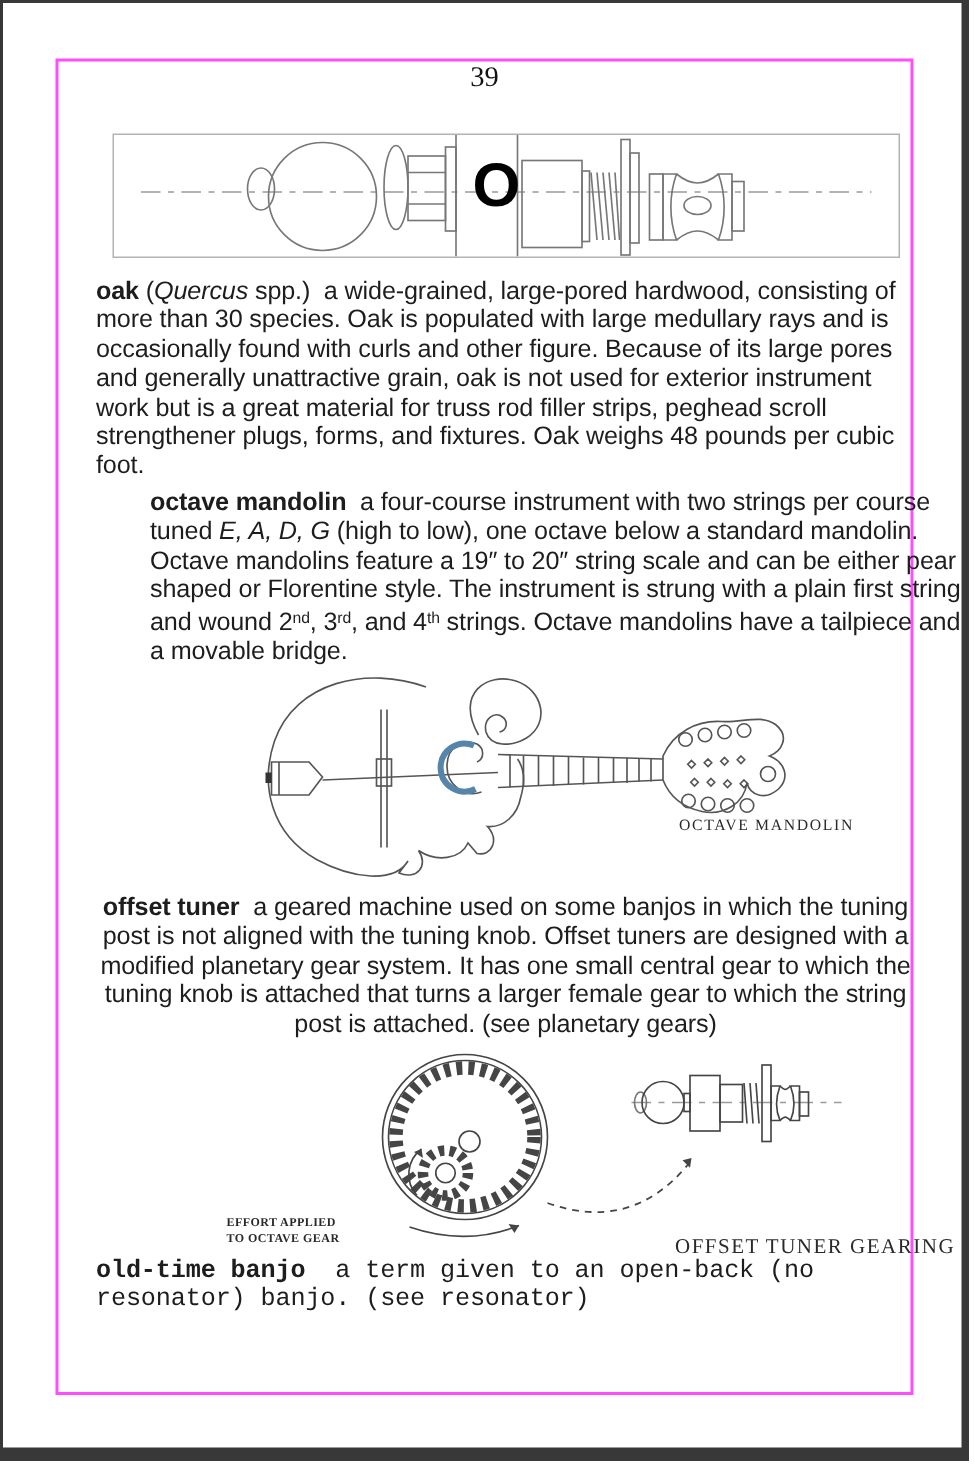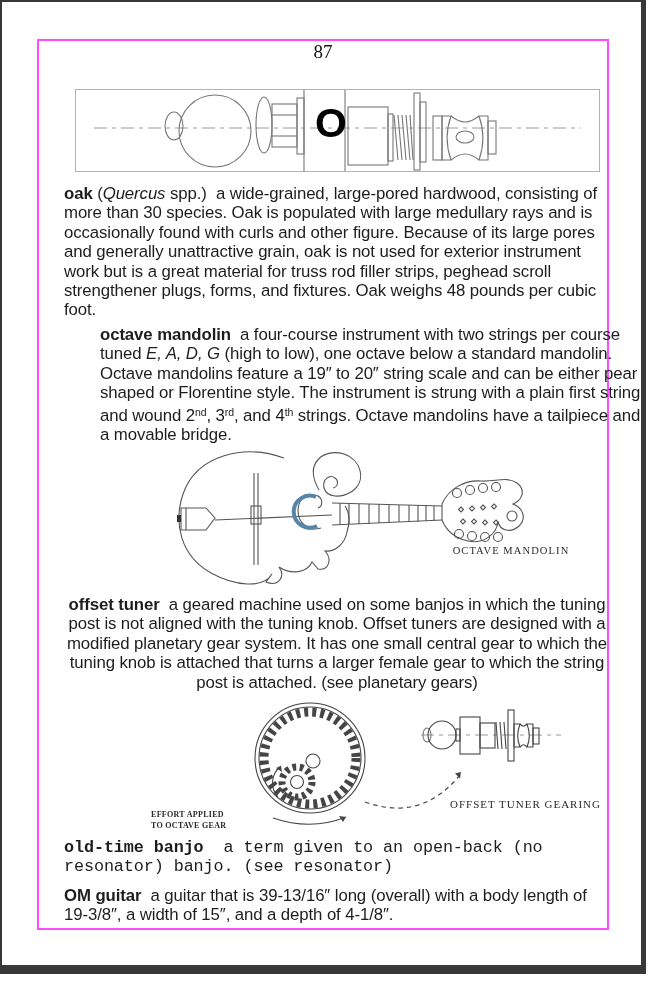--- a/index.html
+++ b/index.html
@@ -42,35 +42,35 @@
   .r-i{font-style:italic;}
   .r-sup{font-size:10.5px;vertical-align:5px;}
   .fig{position:absolute;}
   #fig-mandolin{left:130px;top:405px;}
   #fig-gear{left:100px;top:655px;}
   .caption{
     position:absolute;font-family:"Liberation Serif",serif;color:#2a2a2a;white-space:nowrap;
   }
   #cap-mandolin{left:352px;top:504px;width:240px;text-align:center;font-size:10.5px;letter-spacing:1.1px;}
   #cap-gear-left{left:112px;top:746px;font-size:8px;line-height:10.5px;letter-spacing:0.3px;font-weight:700;margin-top:23px;}
-  #cap-gear-right{left:384px;top:757px;font-size:11px;letter-spacing:1px;padding-left:27px;}
+  #cap-gear-right{left:384px;top:783px;font-size:14px;letter-spacing:1px;padding-left:27px;}
   svg{display:block;}
   .ln{stroke:#777;stroke-width:1.1;fill:none;}
   .ln2{stroke:#555;stroke-width:1.1;fill:none;}
   .lng{stroke:#454545;stroke-width:1.1;fill:none;}
   .dash{stroke:#9a9a9a;stroke-width:1;fill:none;stroke-dasharray:13 5 4 5;}
 </style>
 </head>
 <body>
 
 <div class="frame"></div>
 
 <div class="page">
 
-  <div class="page-number">87</div>
+  <div class="page-number">39</div>
 
   <div class="header-figure">
     <svg width="523" height="81" viewBox="0 0 523 81">
 
       <path class="dash" d="M18,38 H505"></path>
 
       <g>
         <ellipse class="ln" cx="98" cy="36" rx="9" ry="14" fill="#fff"></ellipse>
         <circle class="ln" cx="139" cy="41" r="36" fill="#fff"></circle>
         <ellipse class="ln" cx="188" cy="35" rx="8" ry="28" fill="#fff"></ellipse>
@@ -103,21 +103,20 @@
         <rect class="ln" x="412" y="31" width="8" height="33" fill="#fff"></rect>
       </g>
     </svg>
     <div class="section-letter">O</div>
   </div>
 
   <p class="entry" id="entry-oak"><span class="r-b">oak</span><span> (</span><span class="r-i">Quercus</span><span> spp.) &nbsp;a wide-grained, large-pored hardwood, consisting of more than 30 species. Oak is populated with large medullary rays and is occasionally found with curls and other figure. Because of its large pores and generally unattractive grain, oak is not used for exterior instrument work but is a great material for truss rod filler strips, peghead scroll strengthener plugs, forms, and fixtures. Oak weighs 48 pounds per cubic foot.</span></p>
   <p class="entry" id="entry-octave"><span class="r-b">octave mandolin</span><span> &nbsp;a four-course instrument with two strings per course tuned </span><span class="r-i">E, A, D, G</span><span> (high to low), one octave below a standard mandolin. Octave mandolins feature a 19″ to 20″ string scale and can be either pear shaped or Florentine style. The instrument is strung with a plain first string and wound 2</span><span class="r-sup">nd</span><span>, 3</span><span class="r-sup">rd</span><span>, and 4</span><span class="r-sup">th</span><span> strings. Octave mandolins have a tailpiece and a movable bridge.</span></p>
   <p class="entry" id="entry-offset"><span class="r-b">offset tuner</span><span> &nbsp;a geared machine used on some banjos in which the tuning post is not aligned with the tuning knob. Offset tuners are designed with a modified planetary gear system. It has one small central gear to which the tuning knob is attached that turns a larger female gear to which the string post is attached. (see planetary gears)</span></p>
   <p class="entry" id="entry-oldtime"><span class="r-b">old-time banjo</span><span> &nbsp;a term given to an open-back (no resonator) banjo. (see resonator)</span></p>
-  <p class="entry" id="entry-om"><span class="r-b">OM guitar</span><span> &nbsp;a guitar that is 39-13/16″ long (overall) with a body length of 19-3/8″, a width of 15″, and a depth of 4-1/8″.</span></p>
 
   <div class="fig" id="fig-mandolin">
     <svg width="390" height="150" viewBox="0 0 390 150">
       <g>
         <path class="ln2" d="M115,12 C76,-2 28,8 14,48 C4,78 12,110 42,127 C66,140 94,143 103,128 L97,136 C109,141 117,131 110,121 C122,129 138,127 143,116 L149,123 C159,125 164,114 156,105 C167,106 176,97 178,86 C181,76 181,67 176,60"></path>
 
         <path class="ln2" d="M150,44 C134,16 156,2 175,8 C193,14 198,36 182,46 C172,52 158,52 155,42 C153,33 161,28 166,32 C170,35 169,41 164,42"></path>
 
         <path class="ln2" d="M152,82 C140,86 129,77 129,65 C129,52 139,46 149,50 C154,53 154,60 149,62"></path>
 

